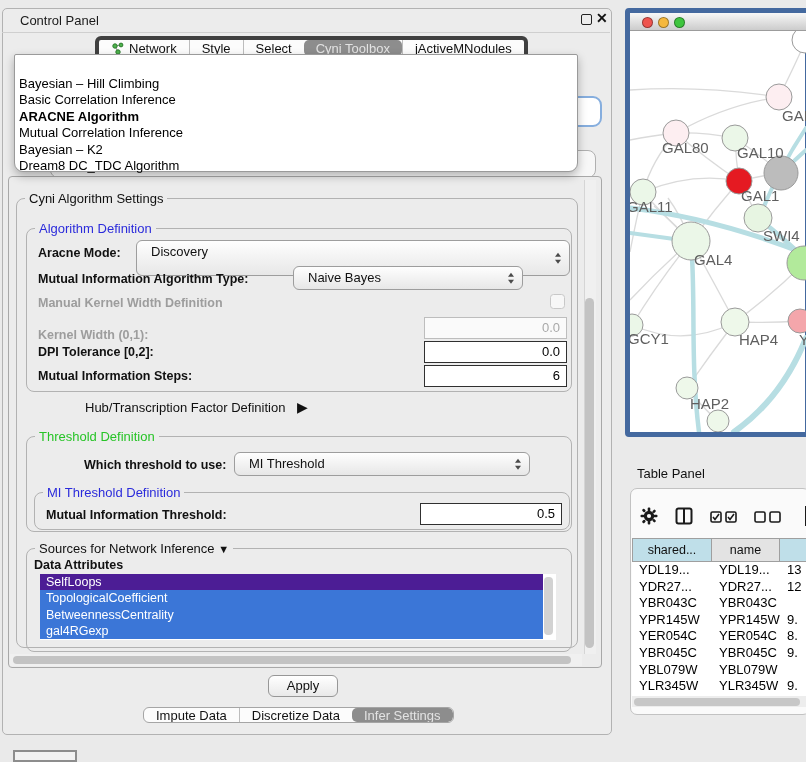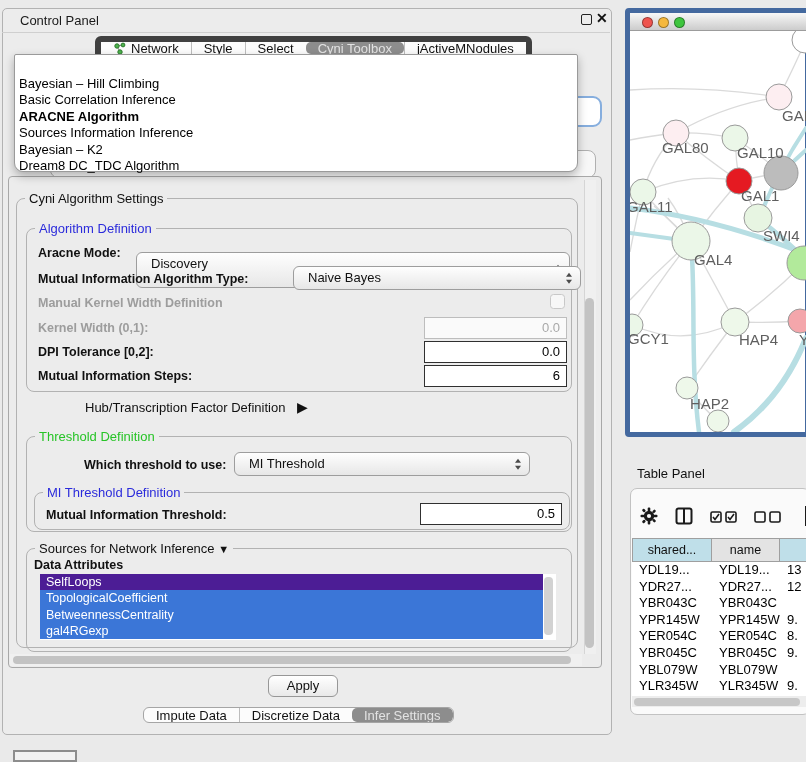--- a/index.html
+++ b/index.html
@@ -11,21 +11,21 @@
   
   .cp-win{left:2px;top:8px;width:610px;height:727px;background:#ececec;
           border:1px solid #b2b2b2;border-radius:5px;}
   .cp-title{left:20px;top:13px;font-size:13px;color:#1a1a1a;}
   .cp-float{left:581px;top:14px;width:11px;height:11px;border:1.6px solid #222;border-radius:2px;}
   .cp-close{left:596px;top:10px;font-size:14px;font-weight:bold;color:#111;}
   .cp-sep{left:2px;top:32px;width:608px;height:1px;background:#cfcfcf;}
 
   
   .tabbar{left:95px;top:36px;height:24px;display:flex;background:#fcfcfc;
-          border:6px solid #404040;border-radius:6px;overflow:hidden;}
+          border:4px solid #404040;border-radius:6px;overflow:hidden;}
   .tabseg{display:flex;align-items:center;justify-content:center;font-size:13px;
           padding:0 12px;border-left:1px solid #bdbdbd;color:#111;white-space:nowrap;}
   .tabseg:first-child{border-left:none;}
   .tabseg.sel{background:#8d8d8d;color:#e3e3e3;border-radius:5px;border-left:none;}
   .tabicon{margin-right:5px;display:inline-flex;}
 
   
   .popup{left:14px;top:54px;width:564px;height:118px;background:#ffffff;
          border:1px solid #9a9a9a;border-radius:2px 2px 9px 9px;
          box-shadow:0 4px 10px rgba(0,0,0,.28);z-index:30;}
@@ -158,38 +158,38 @@
   <div class="abs hsb-thumb"></div>
 
   <div class="abs group" style="left:16px;top:198px;width:562px;height:450px;">
     <span class="gtitle">Cyni Algorithm Settings</span>
   </div>
 
   <div class="abs group" style="left:26px;top:228px;width:546px;height:164px;">
     <span class="gtitle blue">Algorithm Definition</span>
   </div>
   <div class="abs lbl" style="left:38px;top:246px;">Aracne Mode:</div>
-  <div class="abs combo" style="left:136px;top:252px;width:434px;height:36px;">
+  <div class="abs combo" style="left:136px;top:240px;width:434px;height:36px;">
     <span>Discovery</span>
     <span class="arrows">
         <span class="up"></span>
         <span class="dn"></span>
       </span>
   </div>
   <div class="abs lbl" style="left:38px;top:272px;">Mutual Information Algorithm Type:</div>
-  <div class="abs combo" style="left:293px;top:266px;width:288px;height:24px;">
+  <div class="abs combo" style="left:293px;top:266px;width:230px;height:24px;">
     <span>Naive Bayes</span>
     <span class="arrows">
         <span class="up"></span>
         <span class="dn"></span>
       </span>
   </div>
   <div class="abs lbl dis" style="left:38px;top:296px;">Manual Kernel Width Definition</div>
   <div class="abs checkbox" style="left:550px;top:294px;"></div>
-  <div class="abs lbl dis" style="left:38px;top:321px;">Kernel Width (0,1):</div>
+  <div class="abs lbl dis" style="left:38px;top:328px;">Kernel Width (0,1):</div>
   <div class="abs field dis" style="left:424px;top:317px;width:143px;height:22px;">
     <span>0.0</span>
   </div>
   <div class="abs lbl" style="left:38px;top:345px;">DPI Tolerance [0,2]:</div>
   <div class="abs field" style="left:424px;top:341px;width:143px;height:22px;">
     <span>0.0</span>
   </div>
   <div class="abs lbl" style="left:38px;top:369px;">Mutual Information Steps:</div>
   <div class="abs field" style="left:424px;top:365px;width:143px;height:22px;">
     <span>6</span>
@@ -247,21 +247,21 @@
     <div class="tabseg sel">
         <span>Infer Settings</span>
       </div>
   </div>
 
   <div class="abs popup">
     <div class="popup-items" id="popup-items">
         <div class="popup-item">Bayesian – Hill Climbing</div>
         <div class="popup-item">Basic Correlation Inference</div>
         <div class="popup-item" style="font-weight: bold;">ARACNE Algorithm</div>
-        <div class="popup-item">Sources Information Inference</div>
+        <div class="popup-item">Mutual Correlation Inference</div>
         <div class="popup-item">Bayesian – K2</div>
         <div class="popup-item">Dream8 DC_TDC Algorithm</div>
       </div>
   </div>
 
   <div class="abs net-win"></div>
   <div class="abs net-titlebar">
     <span class="tl" style="left: 12px; background: rgb(238, 84, 78);"></span>
     <span class="tl" style="left: 28px; background: rgb(245, 184, 61);"></span>
     <span class="tl" style="left: 44px; background: rgb(62, 197, 62);"></span>

